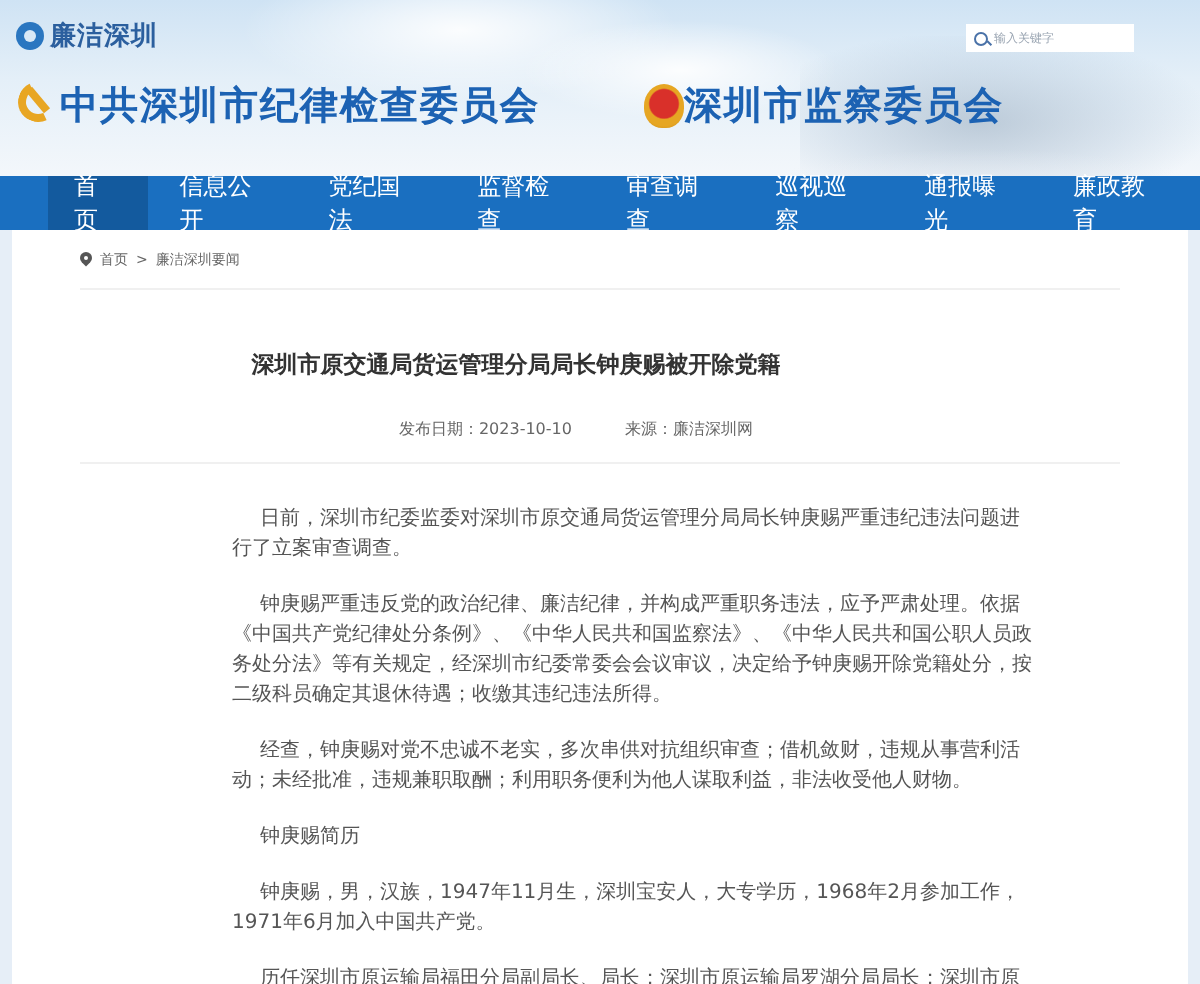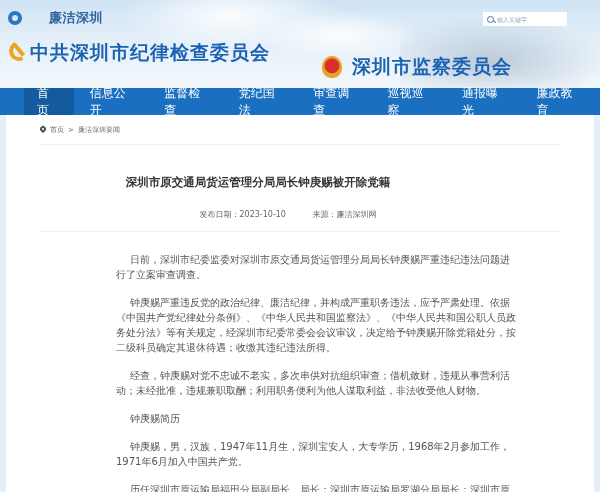--- a/index.html
+++ b/index.html
@@ -30,21 +30,21 @@
     position: absolute; left: 8px; top: 9px; display: flex; align-items: center; gap: 3px;
   }
   .brand-logo {
     width: 14px; height: 14px; border-radius: 50%;
     background: #2a76c0; position: relative;
   }
   .brand-logo::after {
     content: ""; position: absolute; left: 4px; top: 4px; width: 6px; height: 6px; border-radius: 50%;
     background: #d8e8f6;
   }
-  .brand-text { font-size: 13px; color: #2b5f9e; font-weight: bold; letter-spacing: 0.5px; margin-left: 24px; }
+  .brand-text { font-size: 13px; color: #2b5f9e; font-weight: bold; letter-spacing: 0.5px; }
   .search {
     position: absolute; left: 483px; top: 12px; width: 84px; height: 14px;
     background: #ffffff; display: flex; align-items: center; padding-left: 4px; gap: 3px;
   }
   .search-icon {
     width: 7px; height: 7px; border: 1.4px solid #4a72a8; border-radius: 50%; position: relative;
   }
   .search-icon::after {
     content: ""; position: absolute; width: 3px; height: 1.4px; background: #4a72a8;
     right: -3px; bottom: -1px; transform: rotate(45deg);
@@ -64,21 +64,21 @@
     position: absolute; left: 1px; top: 1px; width: 20px; height: 20px; border-radius: 50%;
     border: 4px solid #e8a623; border-right-color: transparent; border-top-color: transparent;
     transform: rotate(20deg);
   }
   .party-emblem .handle {
     position: absolute; left: 9px; top: 3px; width: 4px; height: 14px; background: #e8a623;
     transform: rotate(-40deg);
   }
   .org-title { font-size: 19px; font-weight: bold; color: #1c62b3; letter-spacing: 1px; }
   .title-right {
-    position: absolute; left: 322px; top: 40px; display: flex; align-items: center; gap: 10px; margin-top: 14px;
+    position: absolute; left: 322px; top: 40px; display: flex; align-items: center; gap: 0;
   }
   .national-emblem {
     width: 20px; height: 22px; border-radius: 50% 50% 45% 45%;
     background: radial-gradient(circle at 50% 45%, #d9302a 0%, #d9302a 45%, #e6a623 50%, #e6a623 70%, #c58514 100%);
   }
   .nav {
     position: absolute; left: 0; top: 88px; width: 600px; height: 27px;
     background: #1a6fc0;
     display: flex; align-items: center; padding-left: 24px;
   }
@@ -151,22 +151,22 @@
 
   <div class="title-right">
     <span class="national-emblem"></span>
     <span class="org-title">深圳市监察委员会</span>
   </div>
 </div>
 
 <div class="nav">
   <div class="nav-item active">首页</div>
   <div class="nav-item">信息公开</div>
+  <div class="nav-item">党纪国法</div>
   <div class="nav-item">监督检查</div>
-  <div class="nav-item">党纪国法</div>
   <div class="nav-item">审查调查</div>
   <div class="nav-item">巡视巡察</div>
   <div class="nav-item">通报曝光</div>
   <div class="nav-item">廉政教育</div>
 </div>
 
 <div class="content">
   <div class="breadcrumb">
     <span class="pin-icon"></span>
     <span>首页</span>

